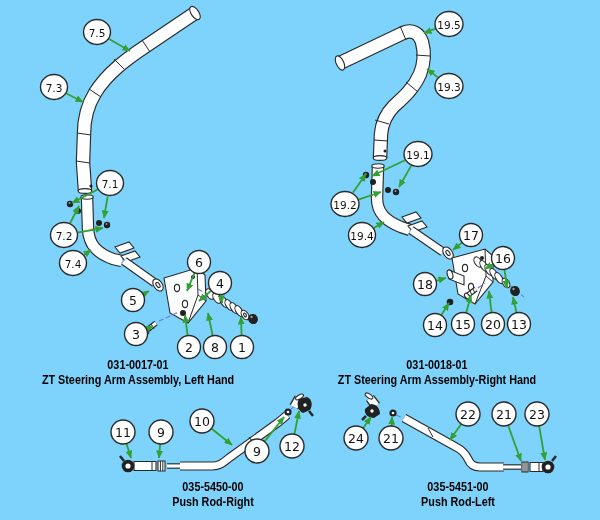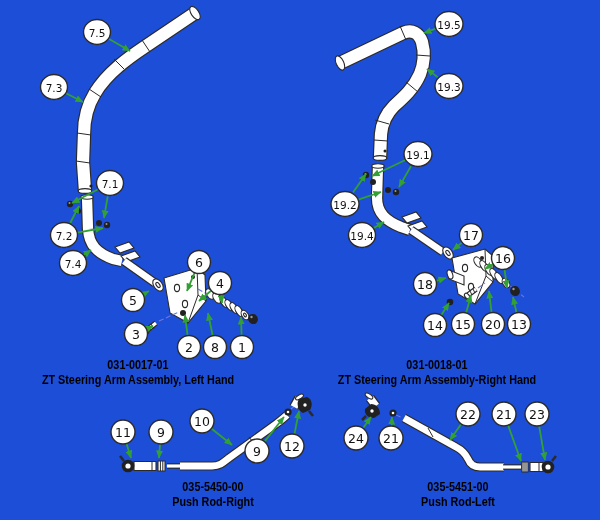--- a/index.html
+++ b/index.html
@@ -1,17 +1,17 @@
 <!DOCTYPE html>
 <html style="--line: #2a2a2a; --arrow: #33a033; --axis: #6b79d8;"><head>
 <meta charset="utf-8">
 <style>
   :root{ --line:#2a2a2a; --arrow:#33a033; --axis:#6b79d8; }
   html,body{margin:0;padding:0;background:#fff;}
-  #canvas{position:relative;width:600px;height:520px;background:#1d4ed8;overflow:hidden;
+  #canvas{position:relative;width:600px;height:520px;background:#7dd3fc;overflow:hidden;
           font-family:"Liberation Sans",sans-serif;}
   #art{position:absolute;left:0;top:0;}
 
   
   .to {fill:none;stroke:var(--line);stroke-width:14.5;stroke-linejoin:round;}
   .ti {fill:none;stroke:#fff;stroke-width:12.2;stroke-linejoin:round;}
   .to2{fill:none;stroke:var(--line);stroke-width:12.5;stroke-linejoin:round;}
   .ti2{fill:none;stroke:#fff;stroke-width:10.2;stroke-linejoin:round;}
   .ro {fill:none;stroke:var(--line);stroke-width:9;stroke-linejoin:round;}
   .ri {fill:none;stroke:#fff;stroke-width:6.8;stroke-linejoin:round;}

